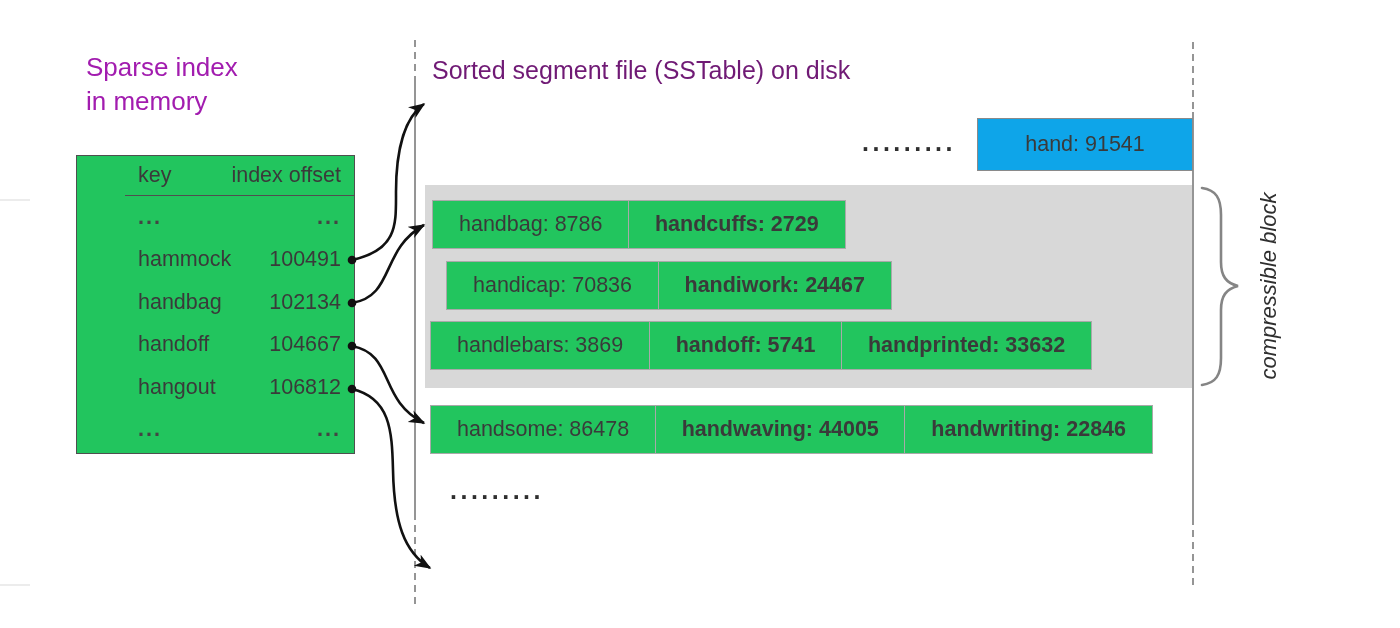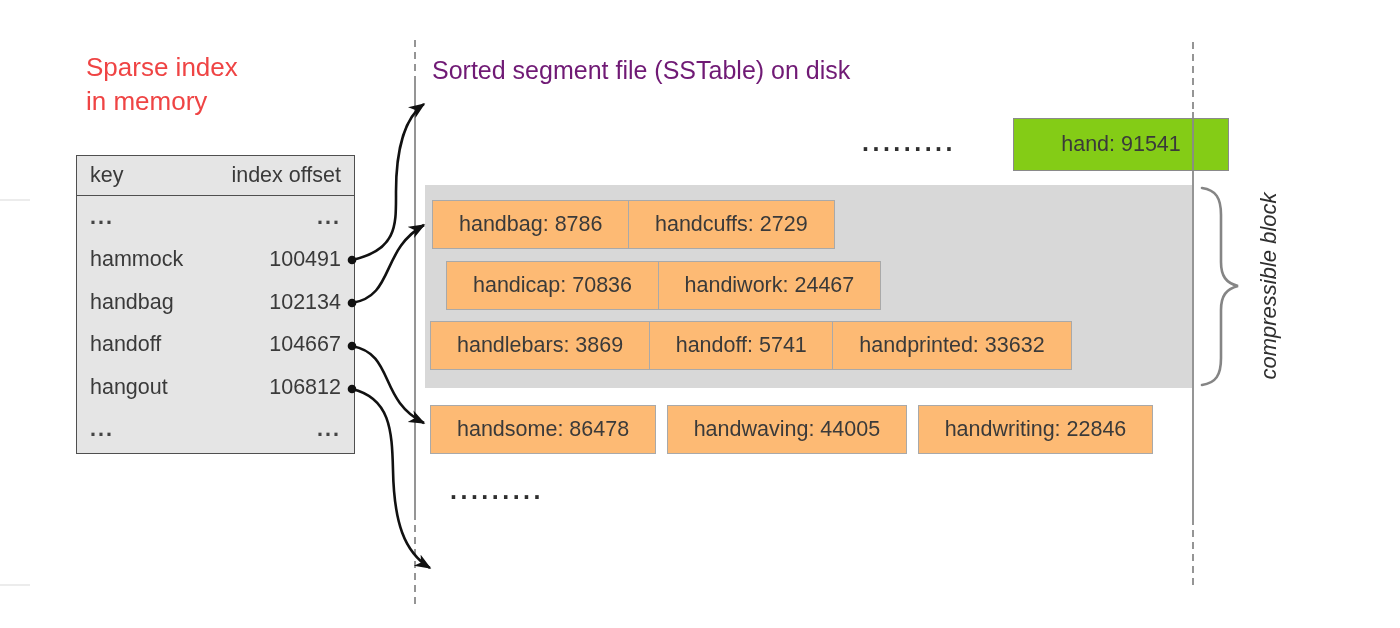--- a/index.html
+++ b/index.html
@@ -3,60 +3,59 @@
 <meta charset="utf-8">
 <style>
   html,body{margin:0;padding:0;background:#ffffff;}
   .figure{
     position:relative;width:1400px;height:628px;background:#ffffff;overflow:hidden;
     font-family:"Liberation Sans", sans-serif;color:#3a3a3a;
   }
   .abs{position:absolute;}
 
   
-  .index-title{left:86px;top:50px;font-size:26px;line-height:34px;color:#ef4444;}
+  .index-title{left:86px;top:50px;font-size:26px;line-height:34px;color:#a21caf;}
   .index-table{
     left:76px;top:155px;width:279px;height:299px;
-    border:1.6px solid #4f4f4f;box-sizing:border-box;background:#e5e5e5;
+    border:1.6px solid #4f4f4f;box-sizing:border-box;background:#22c55e;padding-left:48px;
   }
   .index-header{
     display:flex;justify-content:space-between;align-items:center;
     height:40px;padding:0 13px;border-bottom:1.6px solid #4f4f4f;box-sizing:border-box;
     font-size:21.5px;
   }
   .index-rows{display:flex;flex-direction:column;height:255px;}
   .index-row{
     flex:1;display:flex;justify-content:space-between;align-items:center;
     padding:0 13px;font-size:21.5px;
   }
   .ellipsis-cell{letter-spacing:2px;font-weight:bold;color:#444;}
 
   
   .sstable-title{left:432px;top:56px;font-size:25px;color:#701a75;}
   .dots-line{font-size:25px;letter-spacing:3.5px;color:#2e2e2e;font-weight:bold;}
   .dots-top{left:862px;top:128px;}
   .dots-bottom{left:450px;top:476px;}
   .hand-box{
     left:977px;top:118px;width:216px;height:53px;box-sizing:border-box;
-    border:1.6px solid #8a8a8a;background:#84cc16;display:flex;align-items:center;justify-content:center;
+    border:1.6px solid #8a8a8a;background:#0ea5e9;display:flex;align-items:center;justify-content:center;
     font-size:21.5px;
-    margin-left:36px;
   }
   .gray-block{left:425px;top:185px;width:767px;height:203px;background:#d8d8d8;}
   .cell-row{display:flex;}
   .row-1{left:432px;top:200px;}
   .row-2{left:446px;top:261px;}
   .row-3{left:430px;top:321px;}
-  .row-4{left:430px;top:405px;gap:12px;}
+  .row-4{left:430px;top:405px;}
   .cell{
-    height:49px;box-sizing:border-box;background:#fdba74;border:1.5px solid #a9a9a9;
+    height:49px;box-sizing:border-box;background:#22c55e;border:1.5px solid #a9a9a9;
     display:flex;align-items:center;justify-content:center;padding:0 26px;
     font-size:21.5px;white-space:nowrap;color:#3a3a3a;
   }
-  .cell + .cell{margin-left:-1.5px;}
+  .cell + .cell{margin-left:-1.5px;font-weight:bold;}
 
   
   .compressible-label{
     left:1140px;top:272px;width:260px;height:28px;text-align:center;
     transform:rotate(-90deg);font-style:italic;font-size:22px;color:#2f2f2f;
   }
 
   svg.overlay{position:absolute;left:0;top:0;pointer-events:none;}
 </style>
 </head>

